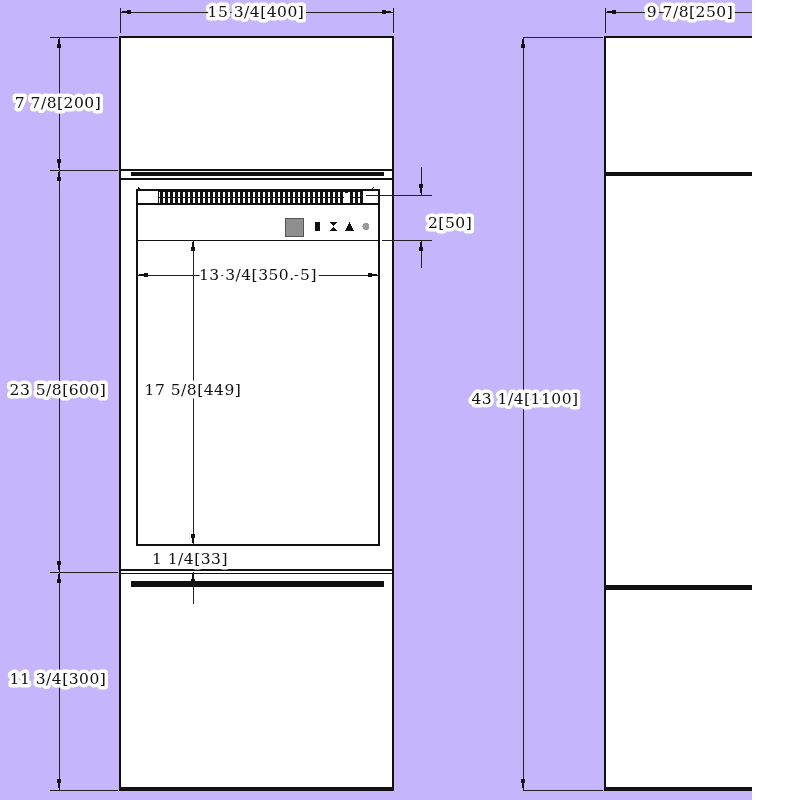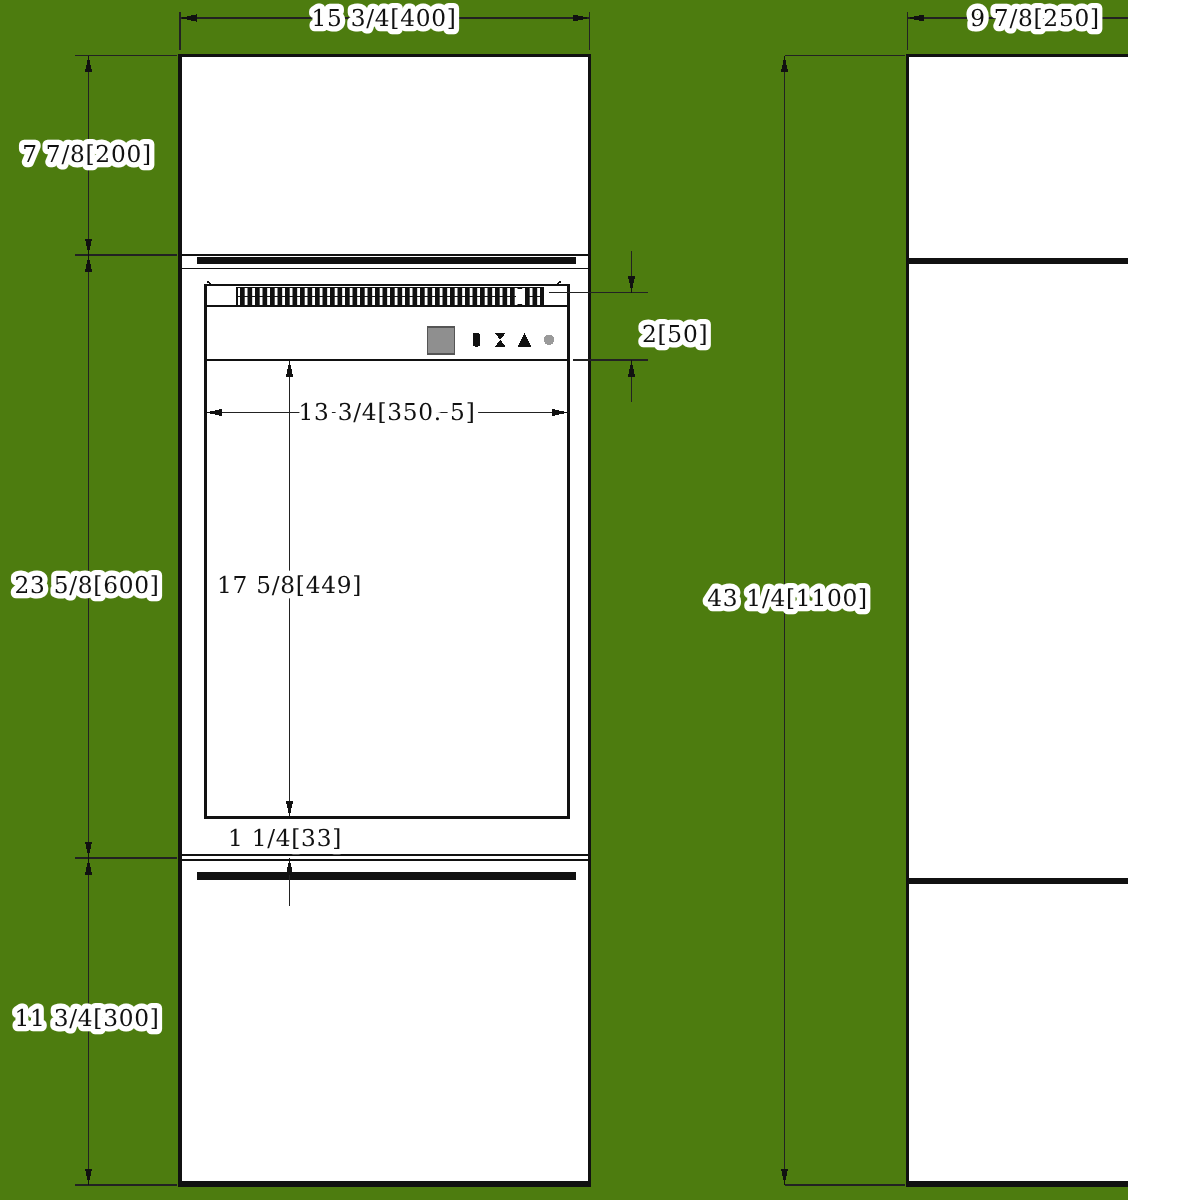--- a/index.html
+++ b/index.html
@@ -1,16 +1,16 @@
 <!DOCTYPE html>
 <html><head>
 <meta charset="utf-8">
 <style>
   html,body{margin:0;padding:0;background:#ffffff;}
-  .page{position:relative;width:752px;height:800px;background:#4d7c0f;overflow:hidden;}
+  .page{position:relative;width:752px;height:800px;background:#c4b5fd;overflow:hidden;}
   svg{display:block;}
   .ln{stroke:#111;fill:none;}
   .thick{fill:#111;stroke:none;}
   .dim-line{stroke:#222;stroke-width:1;fill:none;}
   .ext-line{stroke:#222;stroke-width:1;fill:none;}
   .arrow{fill:#111;stroke:none;}
   .dim-text{
     font-family:"DejaVu Serif","Liberation Serif",serif;
     font-size:15.5px;
     letter-spacing:0.5px;

